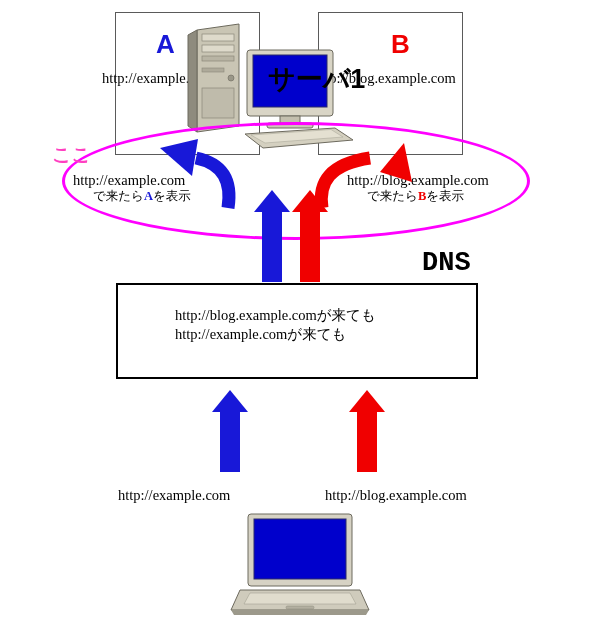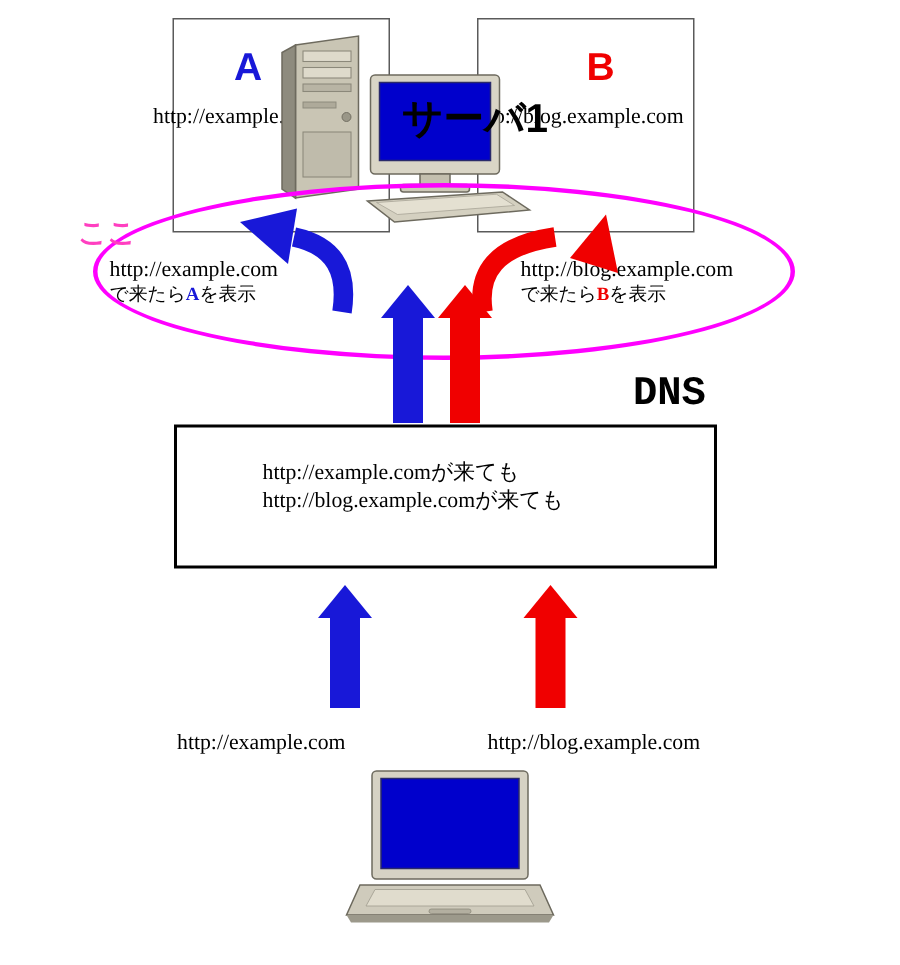--- a/index.html
+++ b/index.html
@@ -86,21 +86,21 @@
   .rule-text {
     position: absolute;
     font-size: 13.5px;
     line-height: 1.15;
     color: #000000;
     white-space: nowrap;
   }
   #rule-left { left: 73px; top: 172px; }
   #rule-right { left: 347px; top: 172px; }
   .rule-big { font-size: 14.5px; }
-  .rule-small { font-size: 12.5px; }
+  .rule-small { font-size: 12.5px; margin-left: 20px; }
   .mark-a { color: #1818d8; font-weight: bold; }
   .mark-b { color: #f00000; font-weight: bold; }
 
   
   #dns-label {
     left: 422px; top: 248px;
     font-size: 27px;
     font-weight: bold;
     color: #000000;
     font-family: Liberation Mono, monospace;
@@ -191,22 +191,22 @@
   </div>
 
   <div class="rule-text" id="rule-right">
     <div class="rule-big">http://blog.example.com</div>
     <div class="rule-small"><span>で来たら</span><span class="mark-b">B</span><span>を表示</span></div>
   </div>
 
   <div class="abs" id="dns-label">DNS</div>
   <div class="abs" id="dns-box"></div>
   <div id="dns-box-text">
+    <div>http://blog.example.comが来ても</div>
     <div>http://example.comが来ても</div>
-    <div>http://blog.example.comが来ても</div>
   </div>
 
   <div class="bottom-url" id="bottom-url-a">http://example.com</div>
   <div class="bottom-url" id="bottom-url-b">http://blog.example.com</div>
 
   <svg class="abs" id="arrows" viewBox="0 0 600 643">
 
     <g>
       <path d="M 228,208 C 232,182 224,164 196,158" fill="none" stroke="#1818d8" stroke-width="13" stroke-linecap="butt"></path>
       <polygon points="160,148 198,139 192,176" fill="#1818d8"></polygon>

